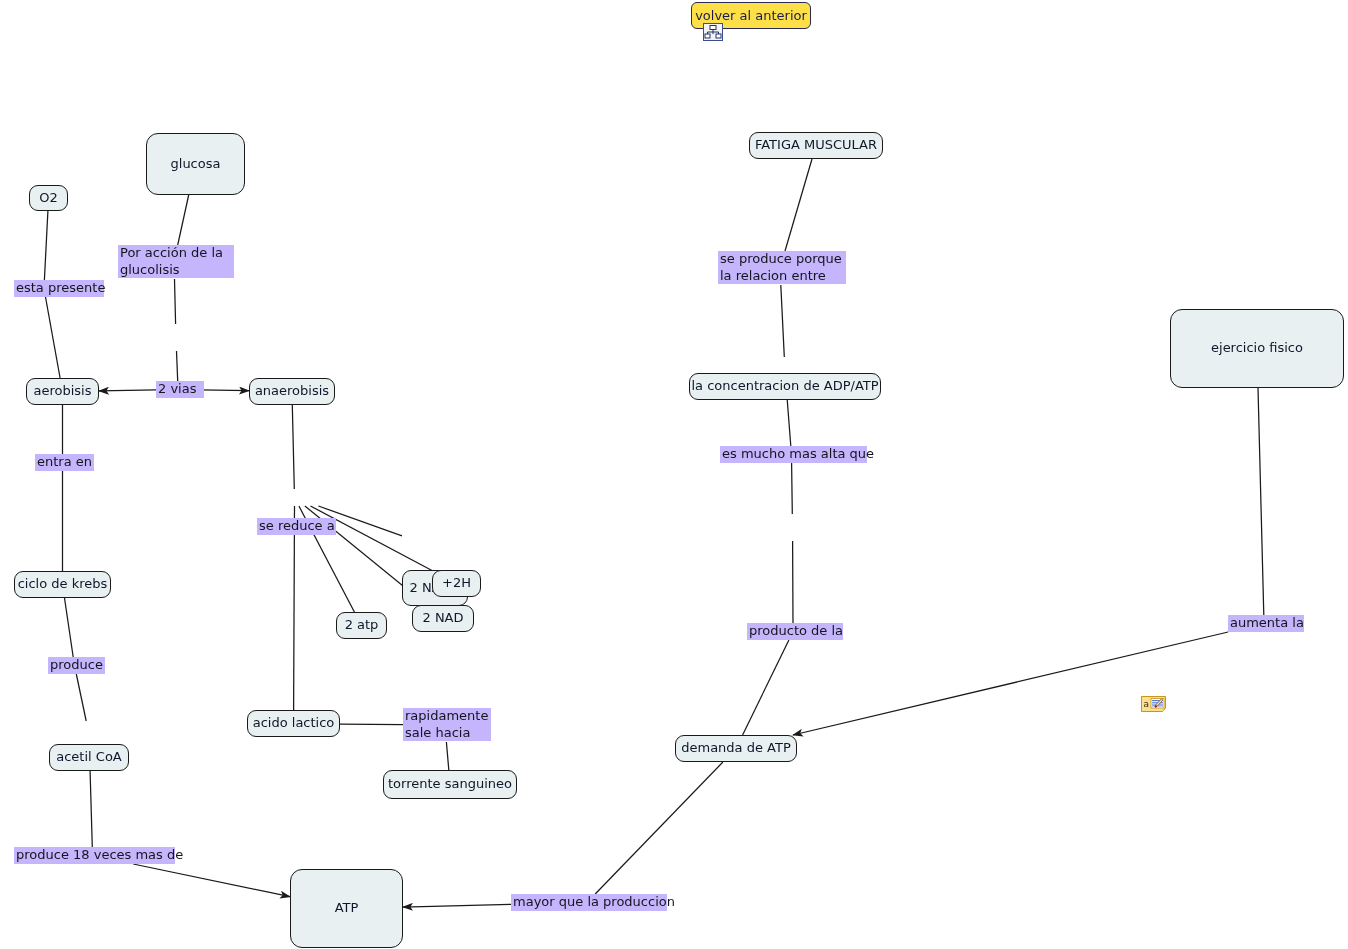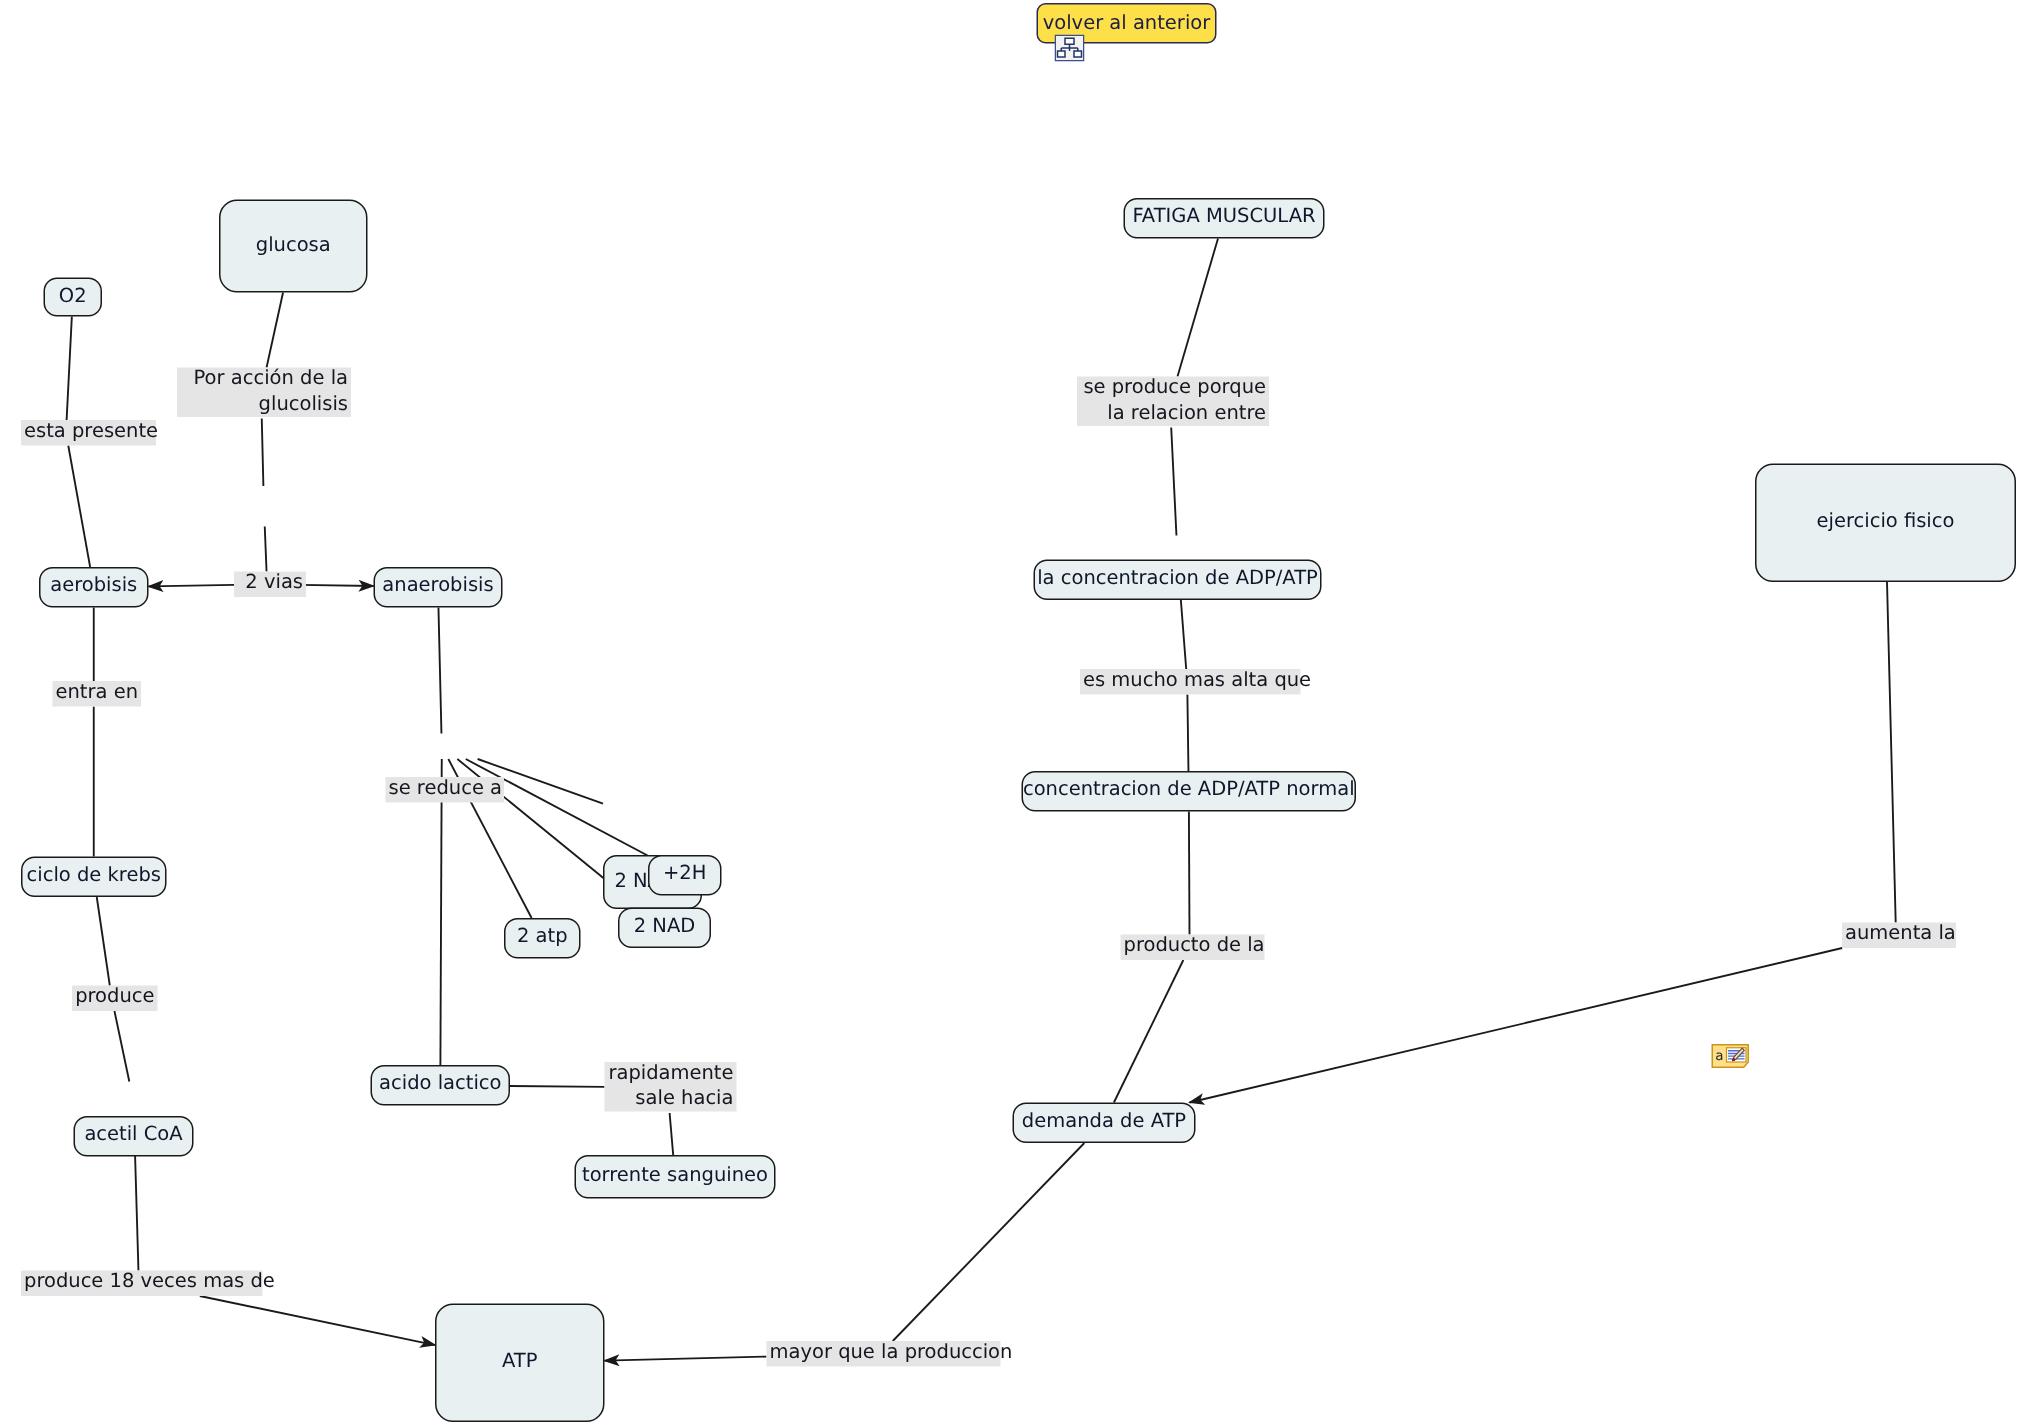--- a/index.html
+++ b/index.html
@@ -49,22 +49,22 @@
   }
   .node.big {
     border-radius: 12px;
   }
   
   .linklabel {
     position: absolute;
     color: #15151e;
     font-size: 13px;
     line-height: 1.28;
-    text-align: right;
-    background: #e5e5e5;
+    text-align: left;
+    background: #c4b5fd;
     padding: 0 2px;
     z-index: 2;
     white-space: nowrap;
   }
   .linklabel.two {
     white-space: normal;
   }
   
   #back-btn {
     position: absolute;
@@ -181,21 +181,20 @@
     <div class="node" style="left: 49px; top: 721px; width: 80px; height: 27px; margin-top: 23px;">acetil CoA</div>
     <div class="node" style="left: 402px; top: 534px; width: 66px; height: 36px; margin-top: 36px;">2 NADH</div>
     <div class="node" style="left: 432px; top: 570px; width: 49px; height: 27px;">+2H</div>
     <div class="node" style="left: 412px; top: 605px; width: 62px; height: 27px;">2 NAD</div>
     <div class="node" style="left: 336px; top: 612px; width: 51px; height: 27px;">2 atp</div>
     <div class="node" style="left: 247px; top: 710px; width: 93px; height: 27px;">acido lactico</div>
     <div class="node" style="left: 383px; top: 770px; width: 134px; height: 29px;">torrente sanguineo</div>
     <div class="node big" style="left: 290px; top: 869px; width: 113px; height: 79px;">ATP</div>
     <div class="node" style="left: 749px; top: 132px; width: 134px; height: 27px;">FATIGA MUSCULAR</div>
     <div class="node" style="left: 689px; top: 357px; width: 192px; height: 27px; margin-top: 16px;">la concentracion de ADP/ATP</div>
-    <div class="node" style="left: 681px; top: 514px; width: 223px; height: 27px;">concentracion de ADP/ATP normal</div>
     <div class="node" style="left: 675px; top: 735px; width: 122px; height: 27px;">demanda de ATP</div>
     <div class="node big" style="left: 1170px; top: 309px; width: 174px; height: 79px;">ejercicio fisico</div>
     <div class="linklabel two" style="left: 118px; top: 245px; width: 112px;">Por acción de la<br>glucolisis</div>
     <div class="linklabel" style="left: 14px; top: 280px; width: 86px;">esta presente</div>
     <div class="linklabel" style="left: 156px; top: 381px; width: 44px;">2 vias</div>
     <div class="linklabel" style="left: 35px; top: 454px; width: 55px;">entra en</div>
     <div class="linklabel" style="left: 48px; top: 657px; width: 53px;">produce</div>
     <div class="linklabel" style="left: 257px; top: 518px; width: 75px;">se reduce a</div>
     <div class="linklabel two" style="left: 403px; top: 708px; width: 84px;">rapidamente<br>sale hacia</div>
     <div class="linklabel" style="left: 14px; top: 847px; width: 157px;">produce 18 veces mas de</div>

